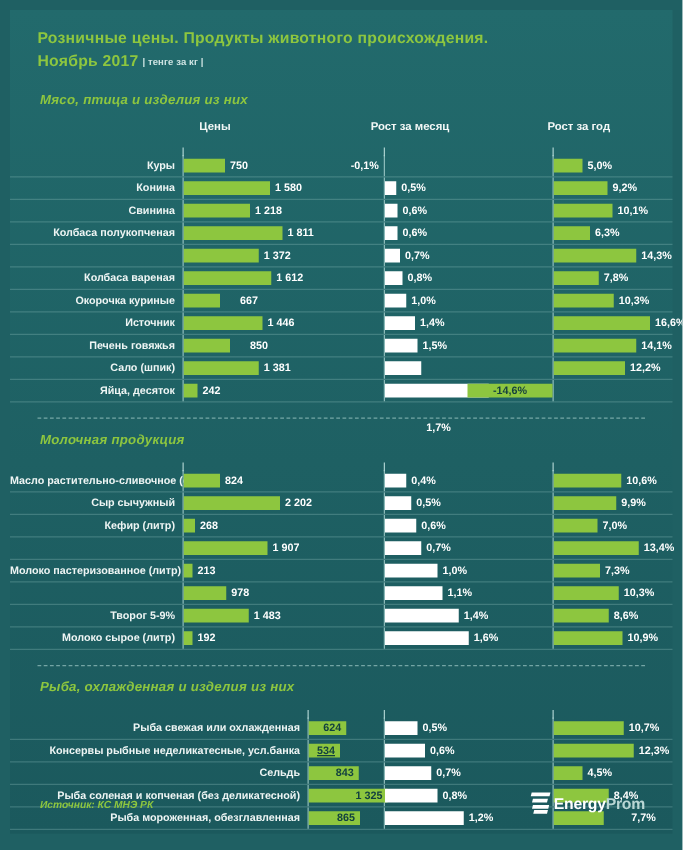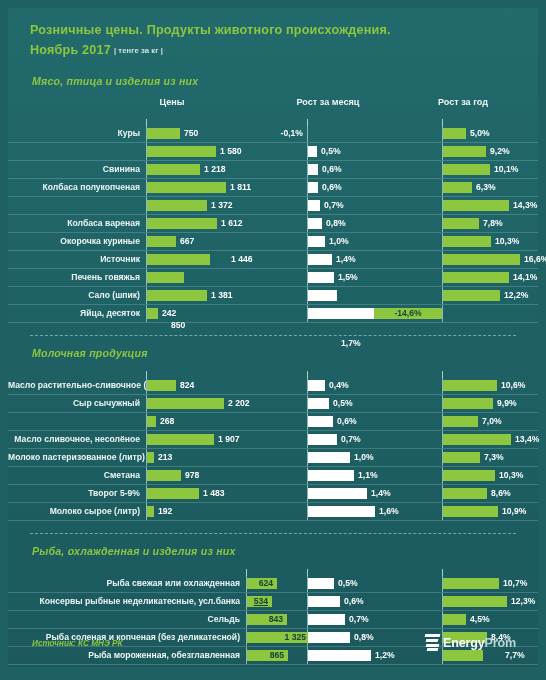--- a/index.html
+++ b/index.html
@@ -140,20 +140,21 @@
               <div class="axis" style="left: 138px;"></div>
               <div class="axis" style="left: 299px;"></div>
               <div class="axis" style="left: 434px;"></div>
               <div class="bar green" style="left: 139px; width: 33px;"></div>
               <div class="val" style="left: 176px;">750</div>
               <div class="val" style="left: 257px; width: 38px; text-align: right;">-0,1%</div>
               <div class="bar green" style="left: 435px; width: 23px;"></div>
               <div class="val" style="left: 462px;">5,0%</div>
             </div>
             <div class="row">
+              <div class="label" style="width: 132px; left: 0px;">Конина</div>
               <div class="axis" style="left: 138px;"></div>
               <div class="axis" style="left: 299px;"></div>
               <div class="axis" style="left: 434px;"></div>
               <div class="bar green" style="left: 139px; width: 69px;"></div>
               <div class="val" style="left: 212px;">1 580</div>
               <div class="bar white" style="left: 300px; width: 9px;"></div>
               <div class="val" style="left: 313px;">0,5%</div>
               <div class="bar green" style="left: 435px; width: 43px;"></div>
               <div class="val" style="left: 482px;">9,2%</div>
             </div>
@@ -203,45 +204,45 @@
               <div class="val" style="left: 318px;">0,8%</div>
               <div class="bar green" style="left: 435px; width: 36px;"></div>
               <div class="val" style="left: 475px;">7,8%</div>
             </div>
             <div class="row">
               <div class="label" style="width: 132px; left: 0px;">Окорочка куриные</div>
               <div class="axis" style="left: 138px;"></div>
               <div class="axis" style="left: 299px;"></div>
               <div class="axis" style="left: 434px;"></div>
               <div class="bar green" style="left: 139px; width: 29px;"></div>
-              <div class="val" style="left: 172px;">667</div>
+              <div class="val" style="left: 184px;">667</div>
               <div class="bar white" style="left: 300px; width: 17px;"></div>
               <div class="val" style="left: 321px;">1,0%</div>
               <div class="bar green" style="left: 435px; width: 48px;"></div>
               <div class="val" style="left: 487px;">10,3%</div>
             </div>
             <div class="row">
               <div class="label" style="width: 132px; left: 0px;">Источник</div>
               <div class="axis" style="left: 138px;"></div>
               <div class="axis" style="left: 299px;"></div>
               <div class="axis" style="left: 434px;"></div>
               <div class="bar green" style="left: 139px; width: 63px;"></div>
-              <div class="val" style="left: 223px;">1 446</div>
+              <div class="val" style="left: 206px;">1 446</div>
               <div class="bar white" style="left: 300px; width: 24px;"></div>
               <div class="val" style="left: 328px;">1,4%</div>
               <div class="bar green" style="left: 435px; width: 77px;"></div>
               <div class="val" style="left: 516px;">16,6%</div>
             </div>
             <div class="row">
               <div class="label" style="width: 132px; left: 0px;">Печень говяжья</div>
               <div class="axis" style="left: 138px;"></div>
               <div class="axis" style="left: 299px;"></div>
               <div class="axis" style="left: 434px;"></div>
               <div class="bar green" style="left: 139px; width: 37px;"></div>
-              <div class="val" style="left: 163px; margin-top: 48px;">850</div>
+              <div class="val" style="left: 192px;">850</div>
               <div class="bar white" style="left: 300px; width: 26px;"></div>
               <div class="val" style="left: 330px;">1,5%</div>
               <div class="bar green" style="left: 435px; width: 66px;"></div>
               <div class="val" style="left: 505px;">14,1%</div>
             </div>
             <div class="row">
               <div class="label" style="width: 132px; left: 0px;">Сало (шпик)</div>
               <div class="axis" style="left: 138px;"></div>
               <div class="axis" style="left: 299px;"></div>
               <div class="axis" style="left: 434px;"></div>
@@ -294,32 +295,32 @@
               <div class="axis" style="left: 299px;"></div>
               <div class="axis" style="left: 434px;"></div>
               <div class="bar green" style="left: 139px; width: 77px;"></div>
               <div class="val" style="left: 220px;">2 202</div>
               <div class="bar white" style="left: 300px; width: 21px;"></div>
               <div class="val" style="left: 325px;">0,5%</div>
               <div class="bar green" style="left: 435px; width: 50px;"></div>
               <div class="val" style="left: 489px;">9,9%</div>
             </div>
             <div class="row">
+              <div class="label" style="width: 132px; left: 0px;">Кефир (литр)</div>
               <div class="axis" style="left: 138px;"></div>
               <div class="axis" style="left: 299px;"></div>
               <div class="axis" style="left: 434px;"></div>
               <div class="bar green" style="left: 139px; width: 9px;"></div>
               <div class="val" style="left: 152px;">268</div>
               <div class="bar white" style="left: 300px; width: 25px;"></div>
               <div class="val" style="left: 329px;">0,6%</div>
               <div class="bar green" style="left: 435px; width: 35px;"></div>
               <div class="val" style="left: 474px;">7,0%</div>
             </div>
             <div class="row">
-              <div class="label" style="width: 132px; left: 0px;">Масло сливочное, несолёное</div>
               <div class="axis" style="left: 138px;"></div>
               <div class="axis" style="left: 299px;"></div>
               <div class="axis" style="left: 434px;"></div>
               <div class="bar green" style="left: 139px; width: 67px;"></div>
               <div class="val" style="left: 210px;">1 907</div>
               <div class="bar white" style="left: 300px; width: 29px;"></div>
               <div class="val" style="left: 333px;">0,7%</div>
               <div class="bar green" style="left: 435px; width: 68px;"></div>
               <div class="val" style="left: 507px;">13,4%</div>
             </div>
@@ -329,21 +330,20 @@
               <div class="axis" style="left: 299px;"></div>
               <div class="axis" style="left: 434px;"></div>
               <div class="bar green" style="left: 139px; width: 7px;"></div>
               <div class="val" style="left: 150px;">213</div>
               <div class="bar white" style="left: 300px; width: 42px;"></div>
               <div class="val" style="left: 346px;">1,0%</div>
               <div class="bar green" style="left: 435px; width: 37px;"></div>
               <div class="val" style="left: 476px;">7,3%</div>
             </div>
             <div class="row">
-              <div class="label" style="width: 132px; left: 0px;">Сметана</div>
               <div class="axis" style="left: 138px;"></div>
               <div class="axis" style="left: 299px;"></div>
               <div class="axis" style="left: 434px;"></div>
               <div class="bar green" style="left: 139px; width: 34px;"></div>
               <div class="val" style="left: 177px;">978</div>
               <div class="bar white" style="left: 300px; width: 46px;"></div>
               <div class="val" style="left: 350px;">1,1%</div>
               <div class="bar green" style="left: 435px; width: 52px;"></div>
               <div class="val" style="left: 491px;">10,3%</div>
             </div>

